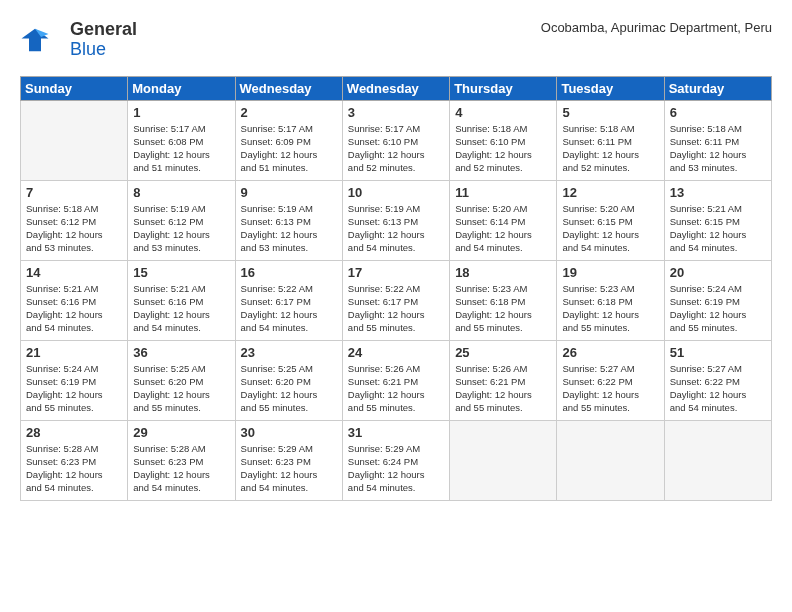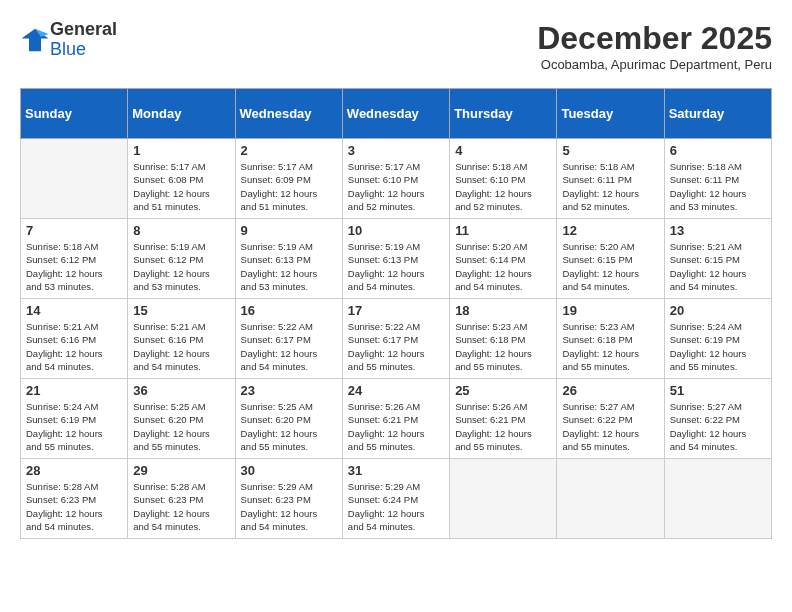--- a/index.html
+++ b/index.html
@@ -12,21 +12,21 @@
     }
     .header {
       display: flex;
       justify-content: space-between;
       align-items: flex-start;
       margin-bottom: 16px;
     }
     .logo {
       display: flex;
       align-items: center;
-      gap: 0;
+      gap: 20px;
     }
     .logo-text {
       display: flex;
       flex-direction: column;
       line-height: 1.1;
     }
     .logo-general {
       font-size: 18px;
       font-weight: bold;
       color: #333;
@@ -54,21 +54,21 @@
     }
     table {
       width: 100%;
       border-collapse: collapse;
       table-layout: fixed;
     }
     th {
       background-color: #1565c0;
       color: #fff;
       font-size: 13px;
-      padding: 17px 4px;
+      padding: 4px 4px;
       text-align: left;
       border: 1px solid #aaa;
     }
     td {
       border: 1px solid #ccc;
       vertical-align: top;
       padding: 4px 5px;
       font-size: 10px;
       color: #333;
       height: 80px;
@@ -97,21 +97,20 @@
     <svg class="logo-bird" viewBox="0 0 40 40" xmlns="http://www.w3.org/2000/svg">
       <polygon points="20,5 38,18 28,18 28,35 12,35 12,18 2,18" fill="#1565c0"></polygon>
       <polygon points="20,5 38,12 28,16" fill="#42a5f5"></polygon>
     </svg>
     <div class="logo-text">
       <span class="logo-general">General</span>
       <span class="logo-blue">Blue</span>
     </div>
   </div>
   <div class="title-block">
-    <div class="month-title">December 2025</div>
     <div class="subtitle">Ocobamba, Apurimac Department, Peru</div>
   </div>
 </div>
 
 <table>
   <thead>
     <tr>
     <th>Sunday</th>
         <th>Monday</th>
         <th>Wednesday</th>

